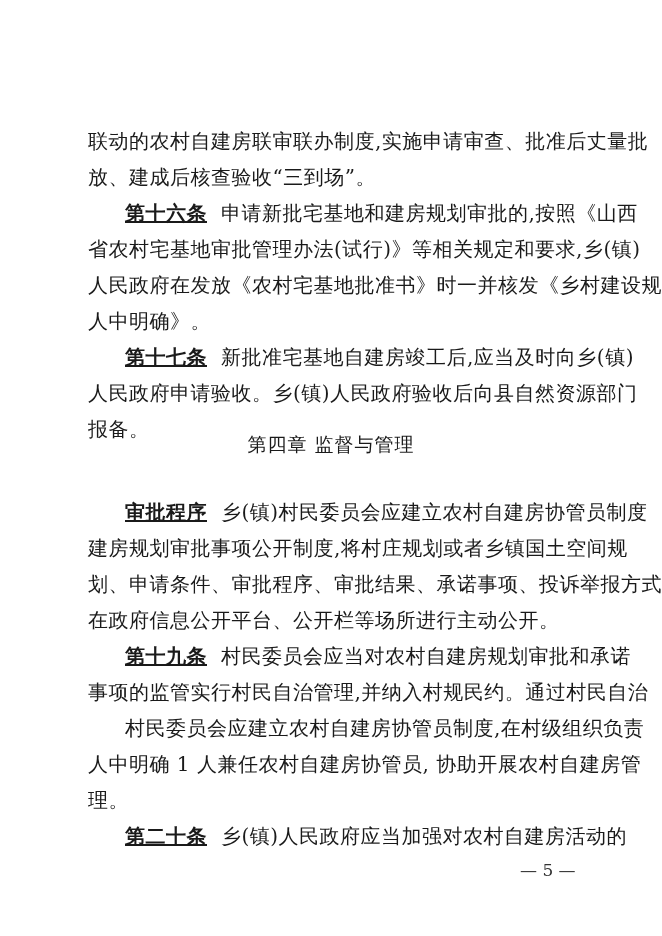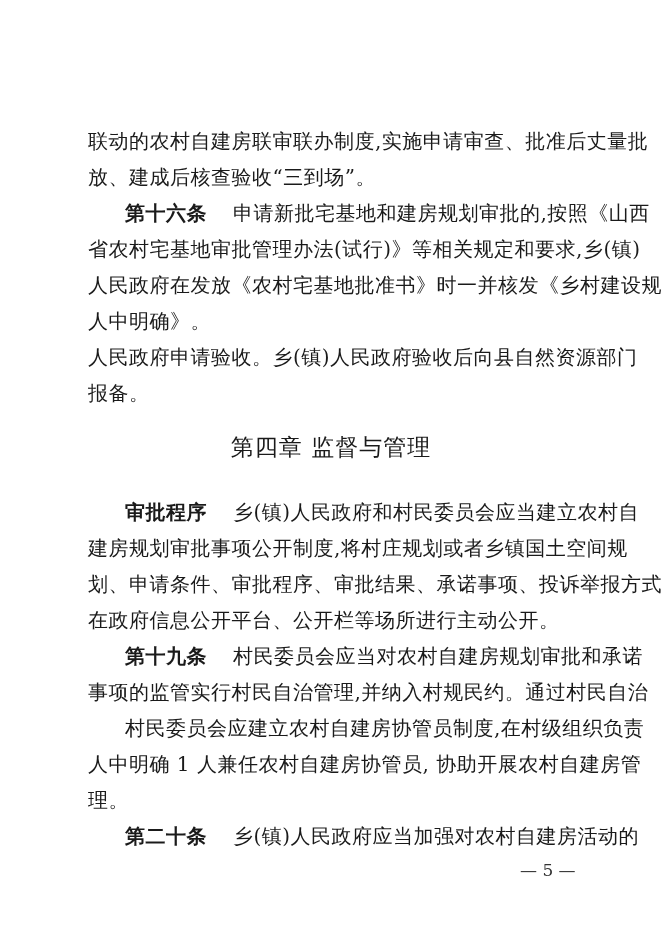--- a/index.html
+++ b/index.html
@@ -10,52 +10,53 @@
     }
     .page { position: absolute; left: 88px; top: 123px; width: 492px; }
     .line {
       height: 36px; line-height: 36px; font-size: 20px;
       white-space: nowrap; text-align: justify; text-align-last: justify;
       letter-spacing: 0.5px;
     }
     .line.last { text-align-last: left; }
     .indent { padding-left: 37px; }
     .bold { font-family: "DejaVu Sans", "Liberation Sans", sans-serif; font-weight: bold; }
-    .art { margin-right: 26px; }
+    .art { margin-right: 14px; text-decoration: underline; }
     .chapter {
       position: absolute; left: 0; width: 662px; top: 432px; text-align: center;
-      font-family: "DejaVu Sans", "Liberation Sans", sans-serif; font-size: 23px;
+      font-family: "DejaVu Sans", "Liberation Sans", sans-serif; font-size: 19px;
       letter-spacing: 1px;
     }
     .page2 { position: absolute; left: 88px; top: 494px; width: 492px; }
     .pagenum {
       position: absolute; left: 520px; top: 860px; font-size: 17px;
       font-family: "DejaVu Serif", "Liberation Serif", serif; color: #333;
     }
   </style>
 </head>
 <body>
 
 <div class="page">
   <div class="line">联动的农村自建房联审联办制度,实施申请审查、批准后丈量批</div>
   <div class="line last">放、建成后核查验收“三到场”。</div>
 
   <div class="line indent"><span class="bold art">第十六条</span><span>申请新批宅基地和建房规划审批的,按照《山西</span></div>
   <div class="line">省农村宅基地审批管理办法(试行)》等相关规定和要求,乡(镇)</div>
   <div class="line">人民政府在发放《农村宅基地批准书》时一并核发《乡村建设规</div>
   <div class="line last">人中明确》。</div>
 
+  <div class="line indent"><span class="bold art">第十七条</span><span>新批准宅基地自建房竣工后,应当及时向乡(镇)</span></div>
   <div class="line">人民政府申请验收。乡(镇)人民政府验收后向县自然资源部门</div>
   <div class="line last">报备。</div>
 </div>
 
 <div class="chapter">第四章  监督与管理</div>
 
 <div class="page2">
-  <div class="line indent"><span class="bold art">审批程序</span><span>乡(镇)人民政府和村民委员会应当建立农村自</span></div>
+  <div class="line indent"><span class="bold art">审批程序</span><span>乡(镇)村民委员会应建立农村自建房协管员制度</span></div>
   <div class="line">建房规划审批事项公开制度,将村庄规划或者乡镇国土空间规</div>
   <div class="line">划、申请条件、审批程序、审批结果、承诺事项、投诉举报方式</div>
   <div class="line last">在政府信息公开平台、公开栏等场所进行主动公开。</div>
 
   <div class="line indent"><span class="bold art">第十九条</span><span>村民委员会应当对农村自建房规划审批和承诺</span></div>
   <div class="line">事项的监管实行村民自治管理,并纳入村规民约。通过村民自治</div>
 
   <div class="line indent">村民委员会应建立农村自建房协管员制度,在村级组织负责</div>
   <div class="line">人中明确 1 人兼任农村自建房协管员, 协助开展农村自建房管</div>
   <div class="line last">理。</div>

